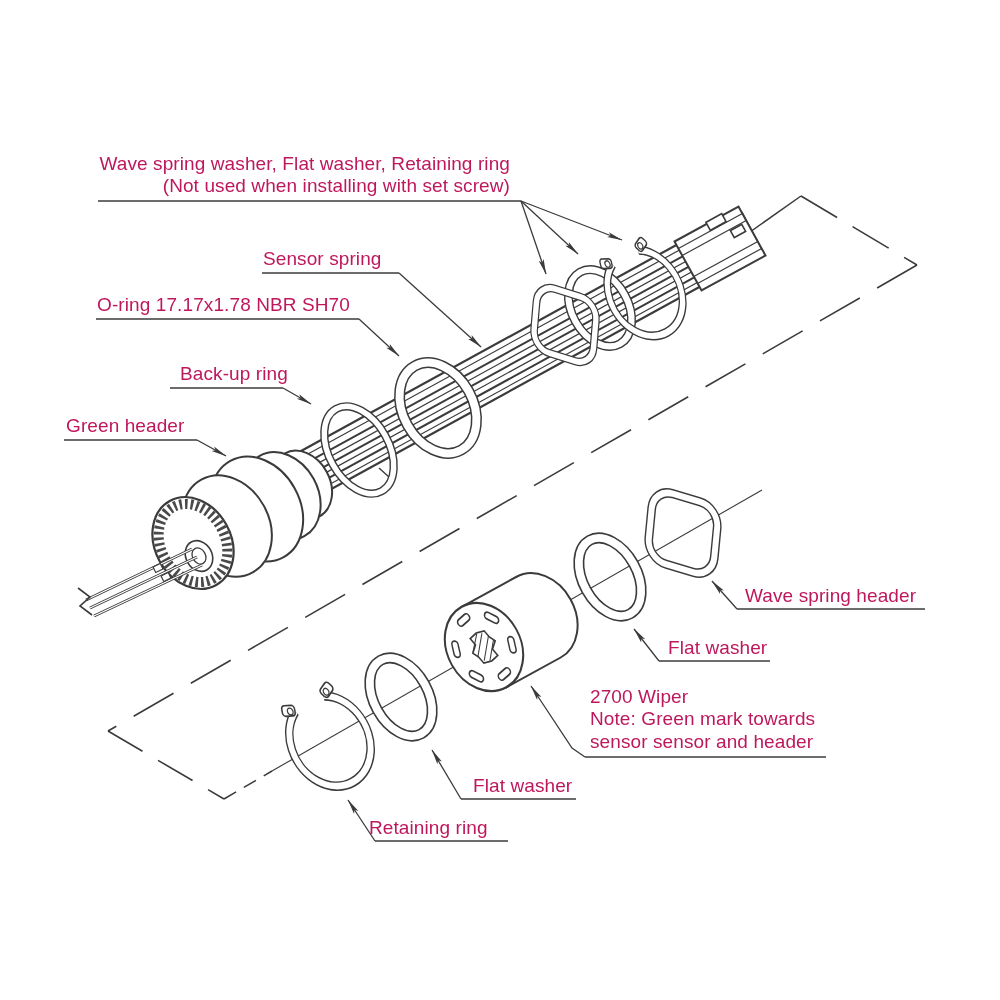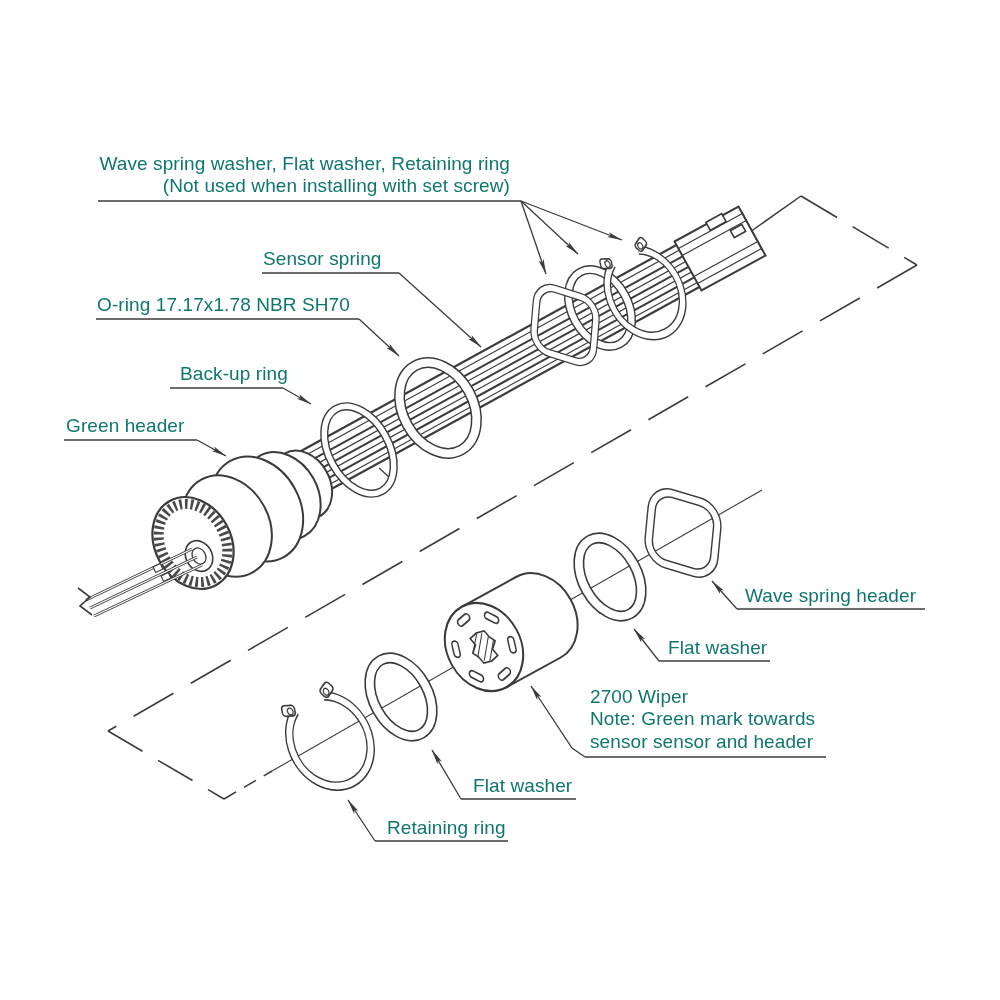--- a/index.html
+++ b/index.html
@@ -1,19 +1,19 @@
 <!DOCTYPE html>
 <html><head>
 <meta charset="utf-8">
 <style>
   html,body{margin:0;padding:0;background:#ffffff;}
   #stage{position:relative;width:1000px;height:1000px;background:#ffffff;overflow:hidden;
          font-family:"Liberation Sans",sans-serif;}
   #drawing{position:absolute;left:0;top:0;}
-  .label{position:absolute;font-size:19px;color:#0f766e;white-space:nowrap;letter-spacing:0.1px;
+  .label{position:absolute;font-size:19px;color:#be185d;white-space:nowrap;letter-spacing:0.1px;
          line-height:21.5px;}
   .label.right{text-align:right;}
 </style>
 </head>
 <body>
 
 <div id="stage">
 
 <svg id="drawing" width="1000" height="1000" viewBox="0 0 1000 1000">
   <defs>
@@ -211,15 +211,15 @@
 <div class="label" style="left:668px;top:637px;">Flat washer</div>
 
 <div class="label" style="left:590px;top:686px;line-height:22.4px;">
   <div>2700 Wiper</div>
   <div>Note: Green mark towards</div>
   <div>sensor sensor and header</div>
 </div>
 
 <div class="label" style="left:473px;top:775px;">Flat washer</div>
 
-<div class="label" style="left:387px;top:817px;">Retaining ring</div>
+<div class="label" style="left:369px;top:817px;">Retaining ring</div>
 
 </div>
 
 </body></html>

